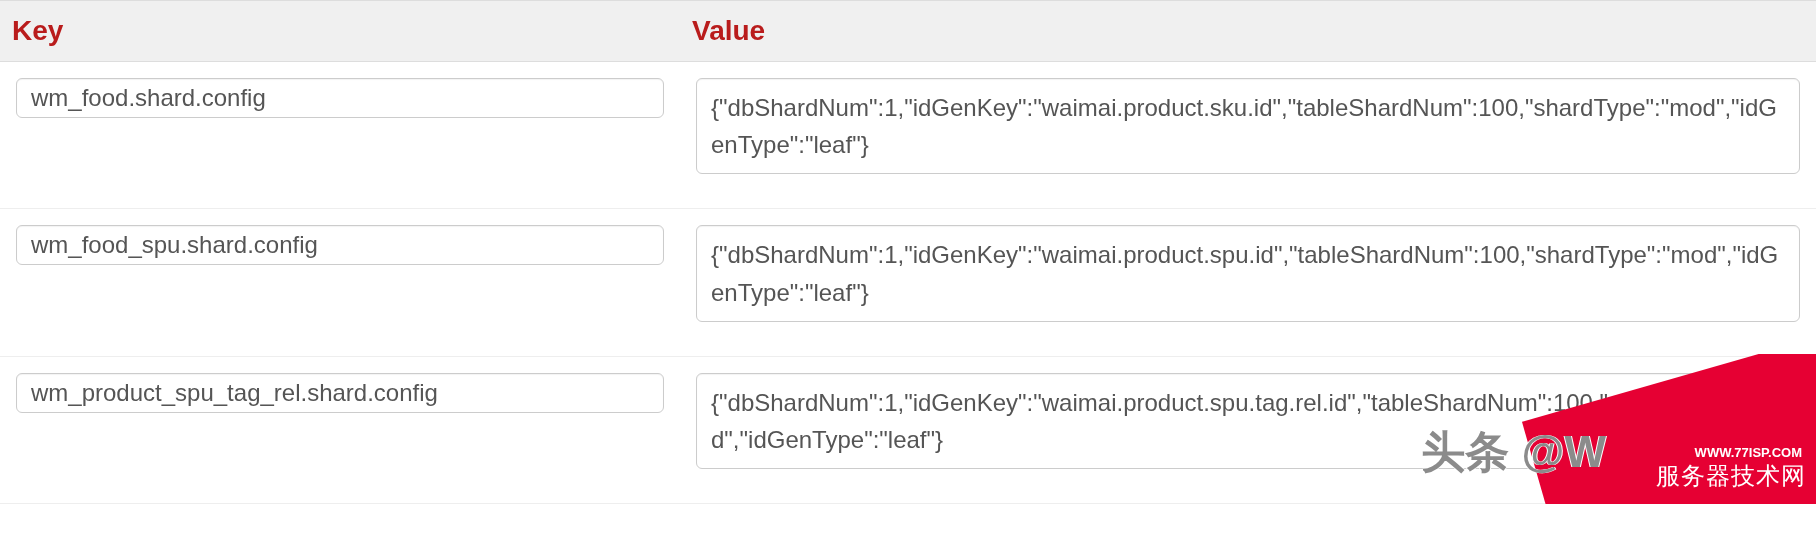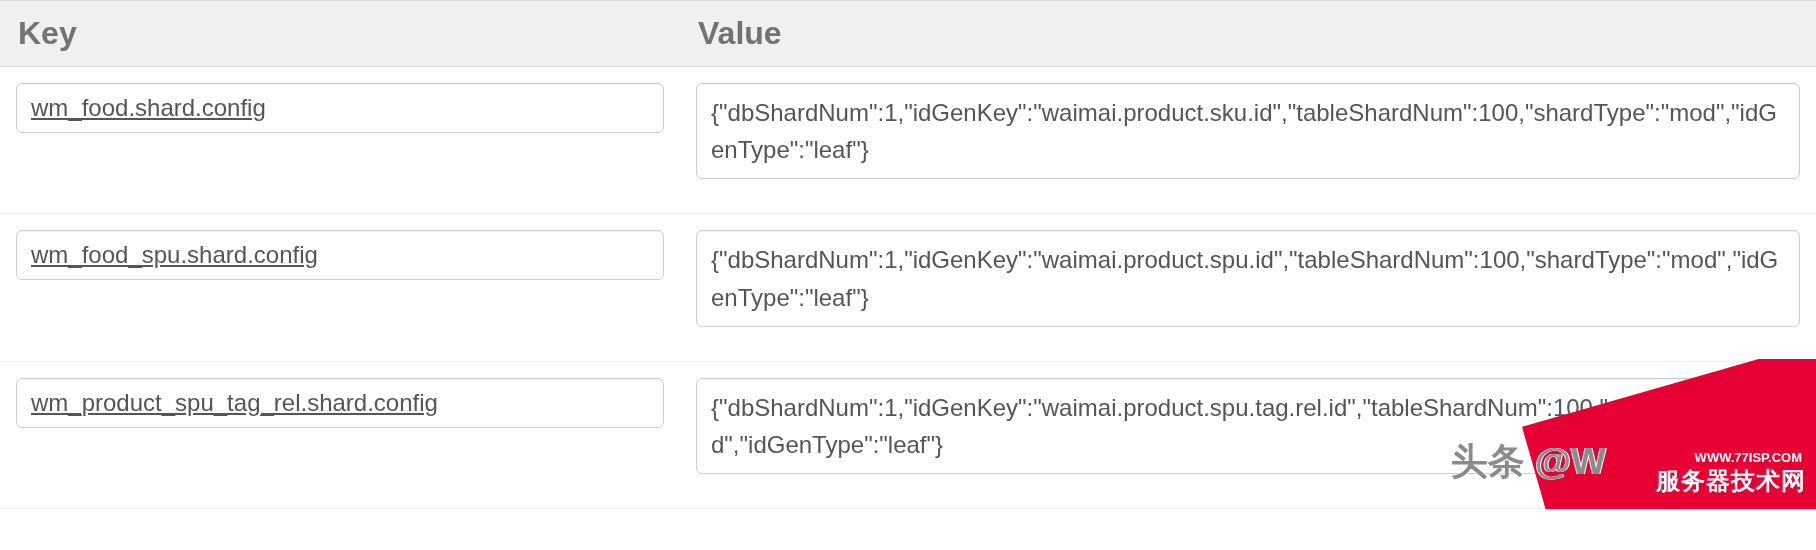--- a/index.html
+++ b/index.html
@@ -16,25 +16,25 @@
       position: relative;
     }
     .table {
       width: 100%;
       border-collapse: collapse;
     }
     .table thead th {
       background: #f0f0f0;
       text-align: left;
       font-weight: bold;
-      padding: 14px 18px;
+      padding: 14px 12px;
       border-top: 1px solid #ddd;
       border-bottom: 1px solid #ddd;
-      color: #737373;
-      font-size: 32px;
+      color: #b91c1c;
+      font-size: 28px;
     }
     .table tbody td {
       padding: 16px 16px 28px 16px;
       border-bottom: 1px solid #eee;
       vertical-align: top;
     }
     .col-key {
       width: 680px;
     }
     .col-value {
@@ -46,22 +46,21 @@
       border-radius: 6px;
       padding: 10px 14px;
       font-family: inherit;
       font-size: 24px;
       color: #555;
       background: #fff;
       line-height: 1.55;
       box-shadow: inset 0 1px 1px rgba(0,0,0,0.05);
     }
     .input-box {
-      height: 50px;
-      text-decoration: underline;
+      height: 40px;
     }
     .textarea-box {
       min-height: 95px;
       resize: none;
       overflow: hidden;
       word-break: break-all;
     }
     .watermark {
       position: absolute;
       bottom: 0;
@@ -87,29 +86,29 @@
       color: #fff;
       font-size: 13px;
       font-weight: bold;
     }
     .watermark-main {
       position: absolute;
       right: 10px;
       bottom: 12px;
       color: #fff;
       font-size: 24px;
-      font-weight: bold;
+      font-weight: normal;
       letter-spacing: 1px;
     }
     .watermark-brand {
       position: absolute;
       right: 210px;
       bottom: 22px;
       color: rgba(100,100,100,0.75);
-      font-size: 37px;
+      font-size: 44px;
       font-weight: bold;
       text-shadow: 1px 0 0 #fff, -1px 0 0 #fff;
     }
   </style>
 </head>
 <body>
 
 <table class="table">
   <thead>
     <tr>

